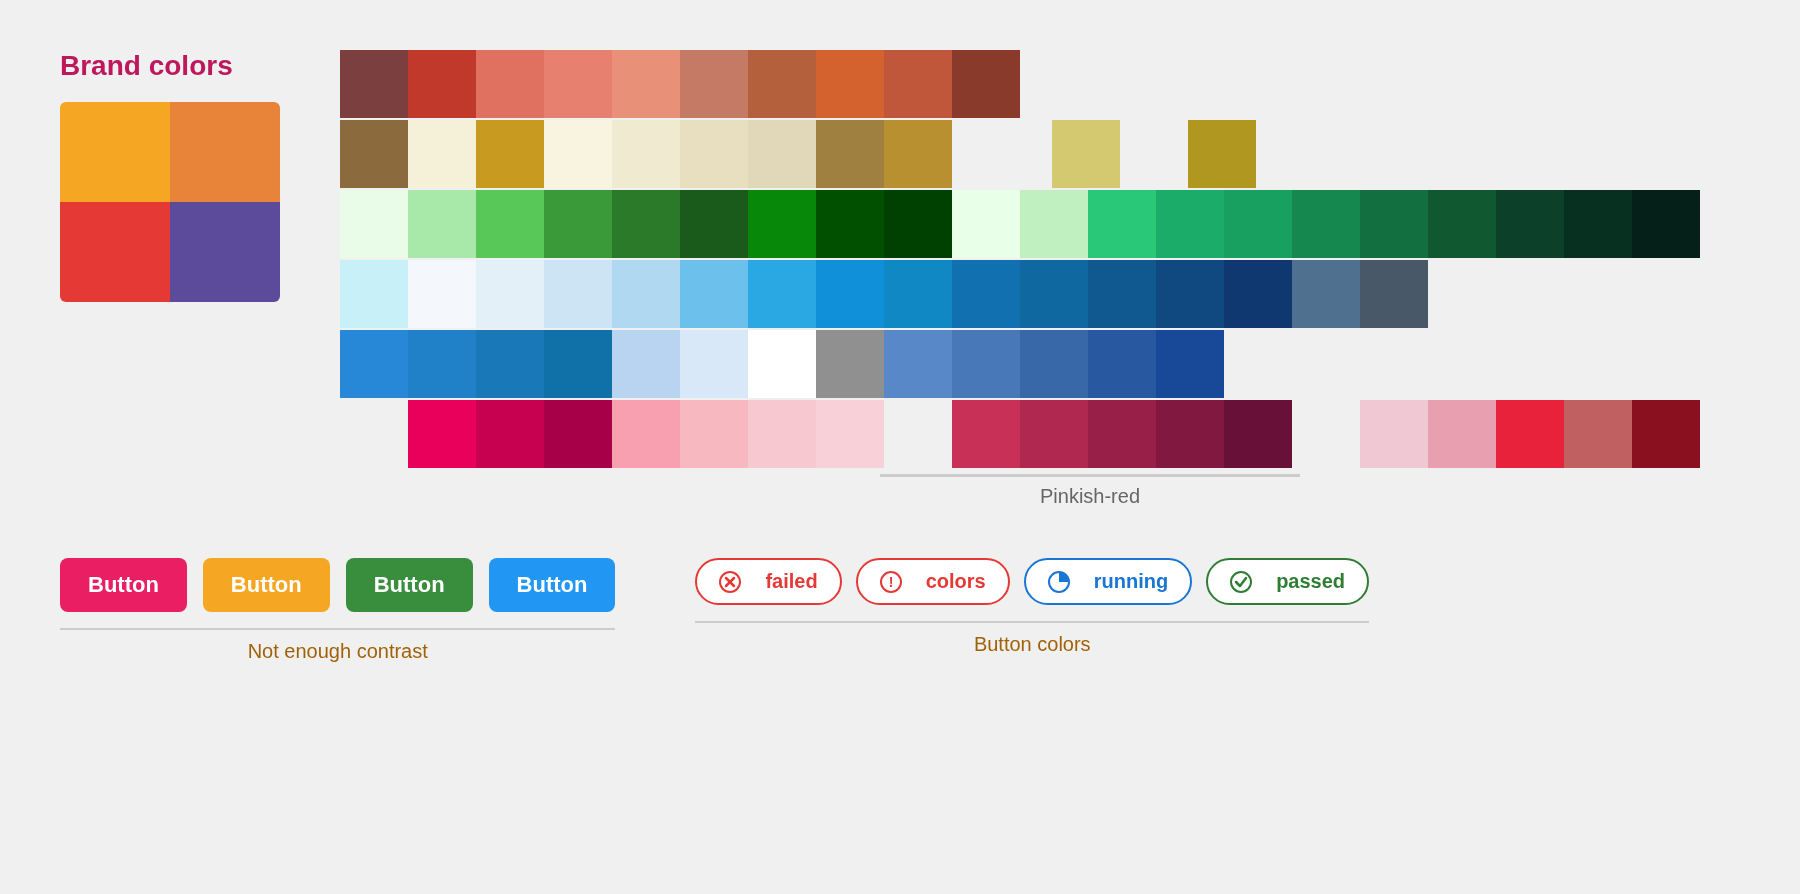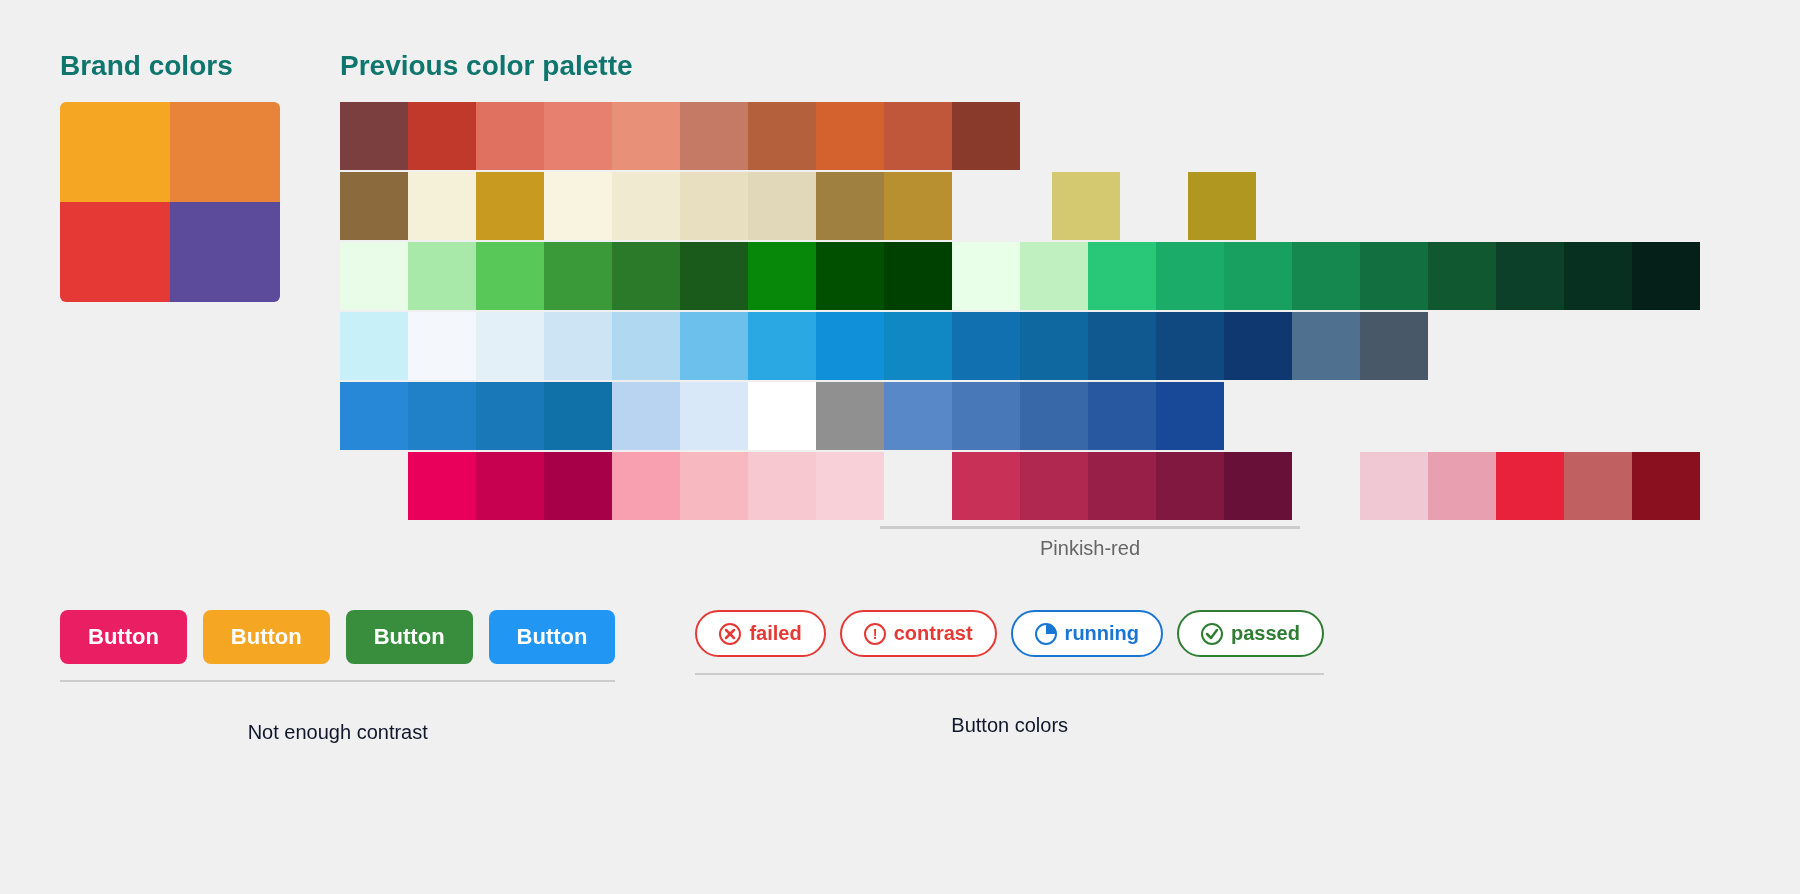--- a/index.html
+++ b/index.html
@@ -16,21 +16,21 @@
     }
     .top-section {
       display: flex;
       flex-direction: row;
       gap: 60px;
       align-items: flex-start;
     }
     .section-title {
       font-size: 28px;
       font-weight: 700;
-      color: #0f766e;
+      color: #be185d;
       margin-bottom: 20px;
     }
     
     .brand-colors-grid {
       display: grid;
       grid-template-columns: 1fr 1fr;
       grid-template-rows: 1fr 1fr;
       width: 220px;
       height: 200px;
       border-radius: 6px;
@@ -86,40 +86,39 @@
     .btn-green { background: #388e3c; }
     .btn-blue { background: #2196f3; }
     .divider-line {
       width: 100%;
       height: 2px;
       background: #ccc;
       margin-bottom: 10px;
     }
     .group-label {
       font-size: 20px;
-      color: #0f172a;
+      color: #a16207;
       text-align: right;
-      margin-top: 29px;
     }
     
     .status-group {
       display: flex;
       flex-direction: column;
       align-items: center;
     }
     .status-row {
       display: flex;
       flex-direction: row;
       gap: 14px;
       margin-bottom: 16px;
     }
     .status-badge {
       display: flex;
       align-items: center;
-      gap: 8px;
+      gap: 24px;
       padding: 10px 22px;
       border-radius: 30px;
       font-size: 20px;
       font-weight: 600;
       background: white;
     }
     .badge-failed { border: 2px solid #e53935; color: #e53935; }
     .badge-warning { border: 2px solid #e53935; color: #e53935; }
     .badge-passed { border: 2px solid #2e7d32; color: #2e7d32; }
     .badge-running { border: 2px solid #1976d2; color: #1976d2; }
@@ -142,21 +141,20 @@
       <div class="section-title">Brand colors</div>
       <div class="brand-colors-grid">
         <div class="brand-swatch" style="background:#f5a623;"></div>
         <div class="brand-swatch" style="background:#e8833a;"></div>
         <div class="brand-swatch" style="background:#e53935;"></div>
         <div class="brand-swatch" style="background:#5c4b9b;"></div>
       </div>
     </div>
 
     <div class="palette-container">
-      <div class="section-title">Previous color palette</div>
 
       <div class="palette-row">
         <div class="palette-swatch" style="width:68px;background:#7b3f3f;"></div>
         <div class="palette-swatch" style="width:68px;background:#c0392b;"></div>
         <div class="palette-swatch" style="width:68px;background:#e07060;"></div>
         <div class="palette-swatch" style="width:68px;background:#e88070;"></div>
         <div class="palette-swatch" style="width:68px;background:#e89078;"></div>
         <div class="palette-swatch" style="width:68px;background:#c47a65;"></div>
         <div class="palette-swatch" style="width:68px;background:#b5603c;"></div>
         <div class="palette-swatch" style="width:68px;background:#d4622e;"></div>
@@ -298,21 +296,21 @@
           </span>
           <span>failed</span>
         </div>
         <div class="status-badge badge-warning">
           <span class="badge-icon">
             <svg width="22" height="22" viewBox="0 0 22 22">
               <circle cx="11" cy="11" r="10" stroke="#e53935" stroke-width="2" fill="none"></circle>
               <text x="11" y="16" text-anchor="middle" fill="#e53935" font-size="14" font-weight="bold">!</text>
             </svg>
           </span>
-          <span>contrast</span>
+          <span>colors</span>
         </div>
         <div class="status-badge badge-running">
           <span class="badge-icon">
             <svg width="22" height="22" viewBox="0 0 22 22">
               <circle cx="11" cy="11" r="10" stroke="#1976d2" stroke-width="2" fill="none"></circle>
               <path d="M11 11 L11 1 A10 10 0 0 1 21 11 Z" fill="#1976d2"></path>
             </svg>
           </span>
           <span>running</span>
         </div>

